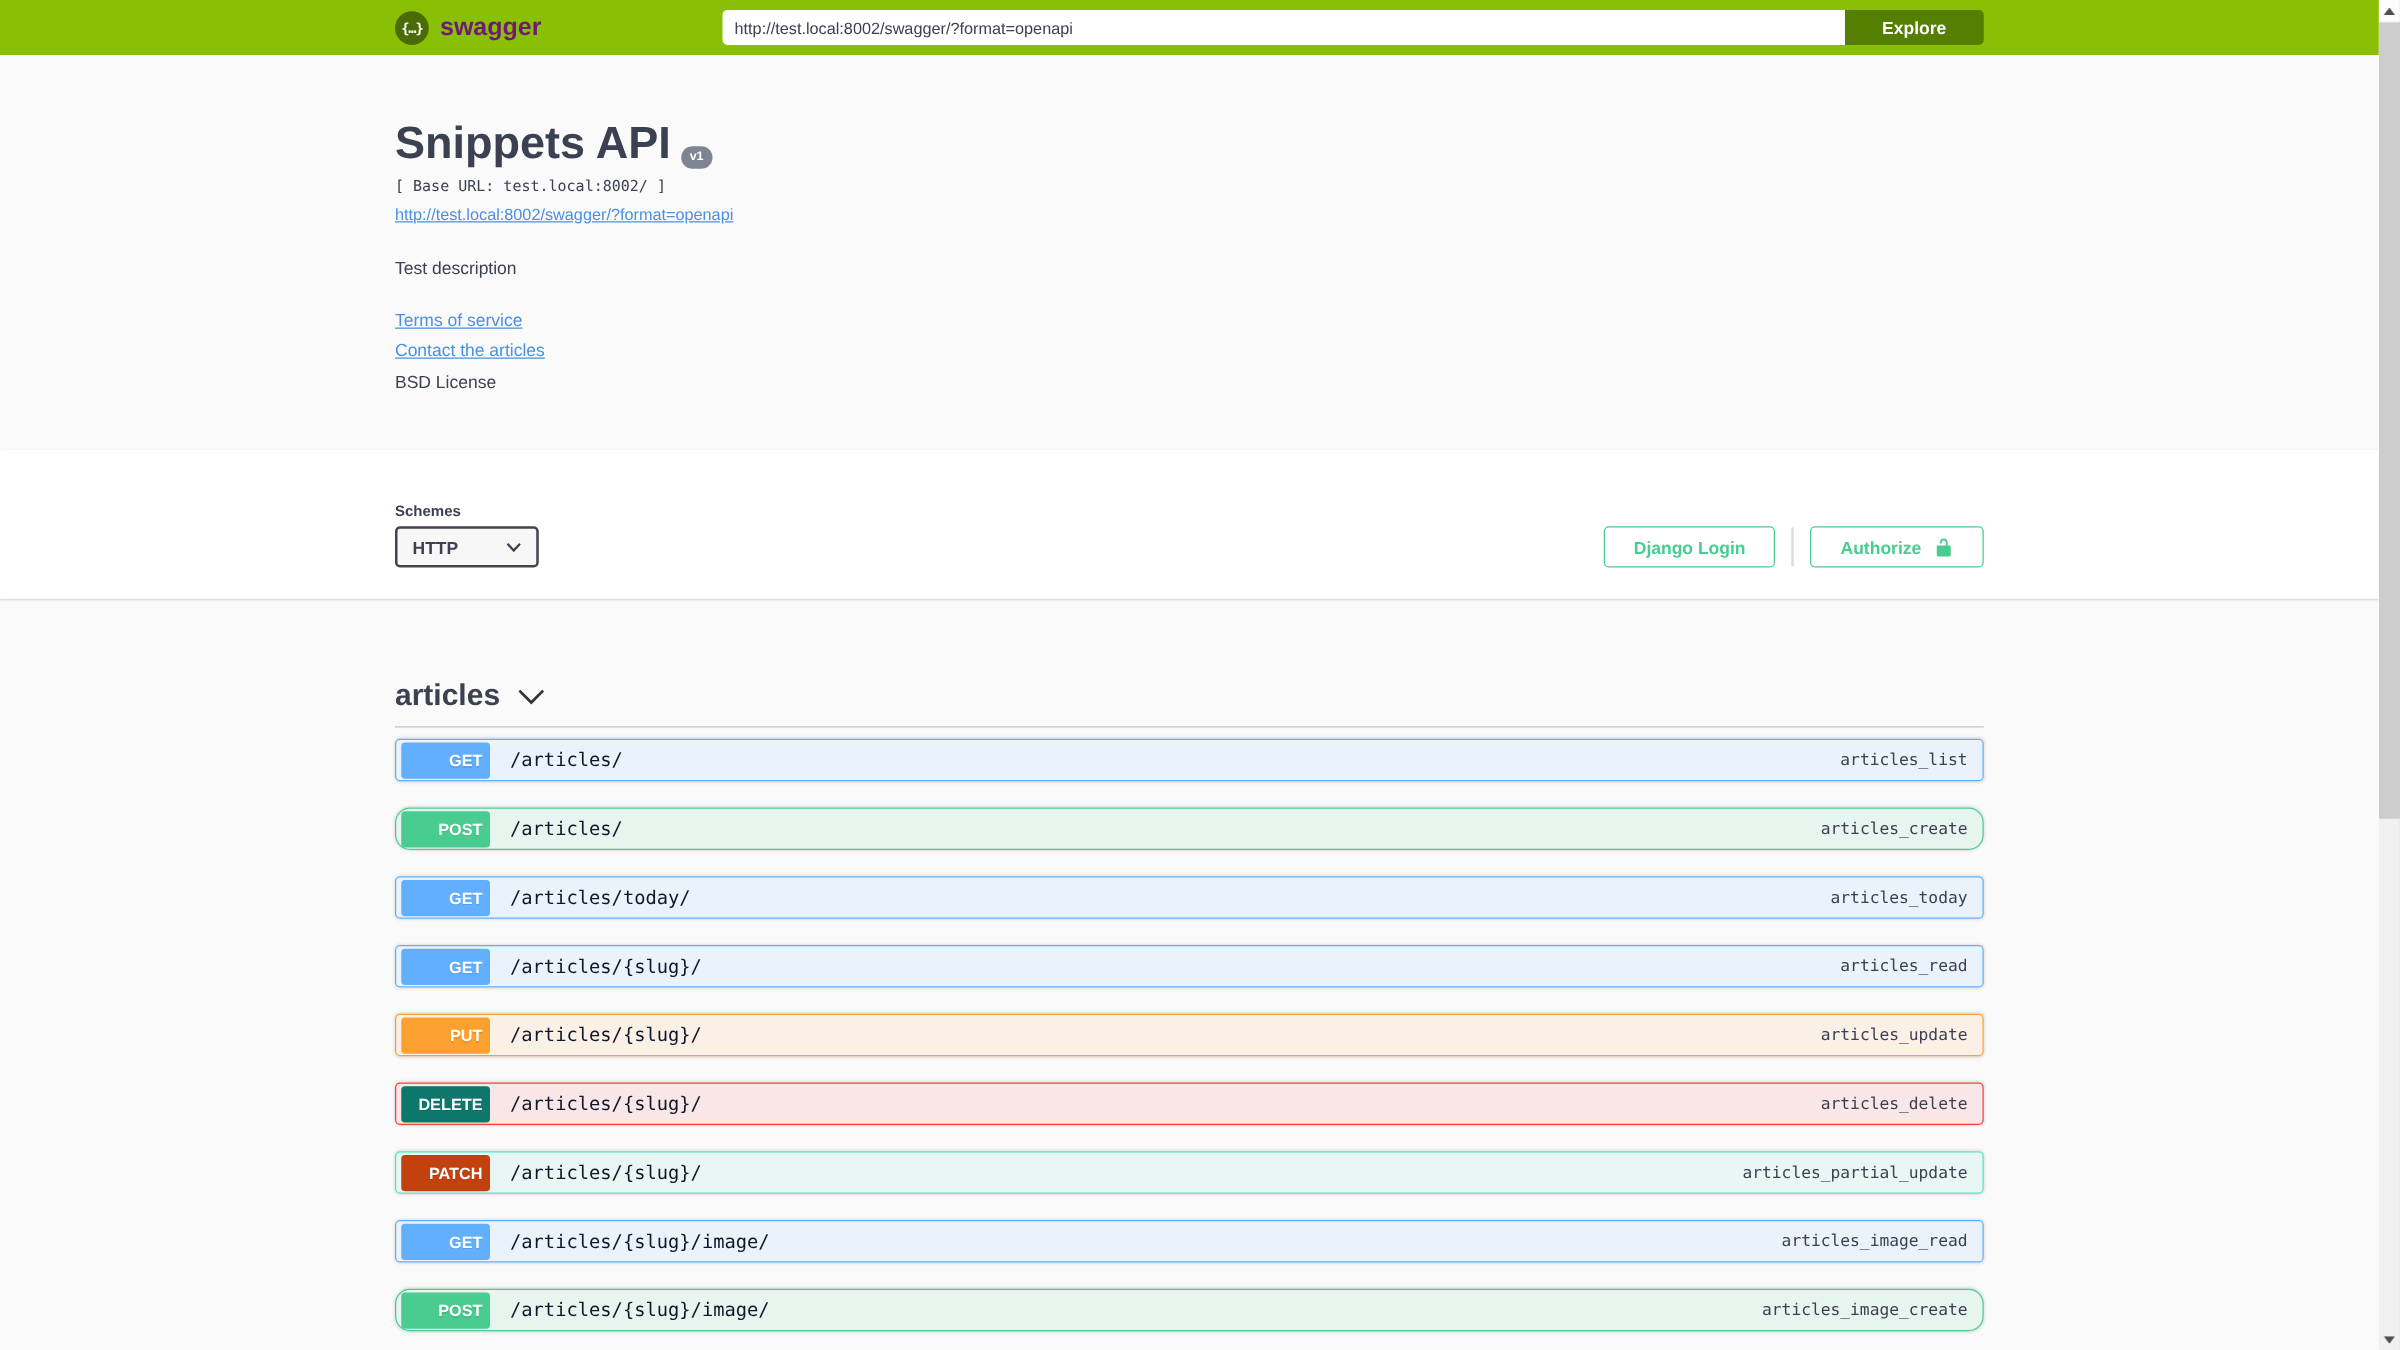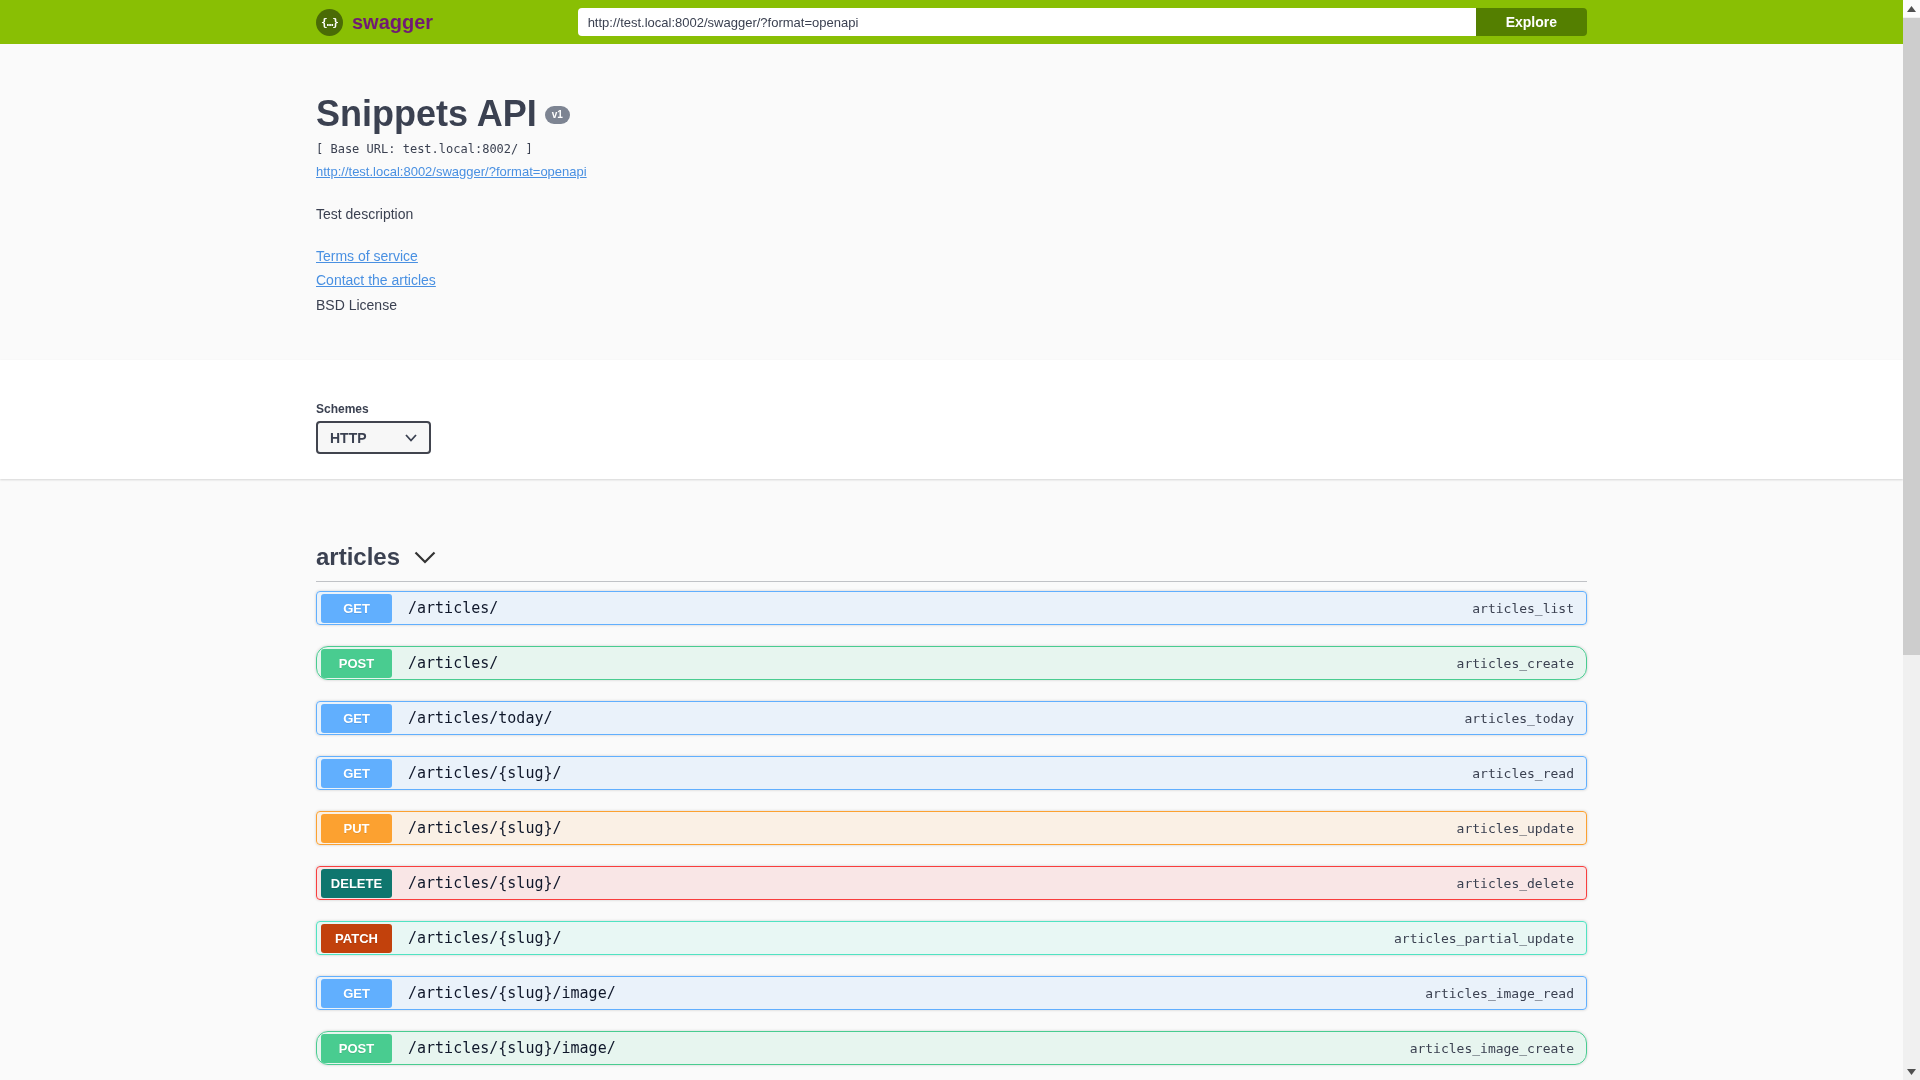--- a/index.html
+++ b/index.html
@@ -32,21 +32,21 @@
     background: #fff;
   }
   .explore-btn {
     height: 28px; padding: 0 30px; border: none; cursor: pointer;
     background: #547f00; color: #fff; font-weight: bold; font-size: 14px;
     border-radius: 0 4px 4px 0; font-family: "Liberation Sans", sans-serif;
   }
 
   
   .info-section { background: #fafafa; padding: 49px 0 47px; }
-  .api-title { font-size: 36px; font-weight: bold; color: #3b4151; display: flex; align-items: center; }
+  .api-title { font-size: 36px; font-weight: bold; color: #3b4151; display: flex; align-items: flex-end; }
   .version-badge {
     background: #7d8492; color: #fff; font-size: 10px; font-weight: bold;
     border-radius: 57px; padding: 4px 7px; margin-left: 8px; margin-top: 2px;
     display: inline-block; line-height: 1;
   }
   .base-url {
     font-family: "DejaVu Sans Mono", monospace; font-size: 12px; color: #3b4151;
     margin-top: 7px;
   }
   .spec-link {
@@ -93,21 +93,21 @@
     margin-top: 34px; cursor: pointer; width: fit-content;
   }
   .tag-divider { border-bottom: 1px solid rgba(59,65,81,.3); margin: 10px 0 9px; }
   .opblock {
     height: 34px; border-radius: 4px; border: 1px solid;
     box-shadow: 0 0 3px rgba(0,0,0,.19);
     display: flex; align-items: center; gap: 16px;
     margin-bottom: 21px; padding: 0 12px 0 4px; cursor: pointer;
   }
   .opblock-method {
-    min-width: 71px; text-align: center; padding: 7px 6px; border-radius: 3px;
+    min-width: 71px; text-align: right; padding: 7px 6px; border-radius: 3px;
     color: #fff; font-size: 13px; font-weight: bold;
     text-shadow: 0 1px 0 rgba(0,0,0,.1);
   }
   .opblock-path {
     font-family: "DejaVu Sans Mono", monospace; font-size: 15px; color: #0f172a;
   }
   .opblock-opid {
     margin-left: auto; font-family: "DejaVu Sans Mono", monospace;
     font-size: 13px; color: #3b4151;
   }
@@ -174,20 +174,32 @@
     <div class="container scheme-inner">
       <div>
         <div class="schemes-label">Schemes</div>
         <div class="scheme-select">
           <span>HTTP</span>
           <svg width="12" height="8" viewBox="0 0 12 8">
             <polyline points="1,1 6,6.5 11,1" fill="none" stroke="#3b4151" stroke-width="1.8"></polyline>
           </svg>
         </div>
       </div>
+      <div class="auth-wrapper">
+        <button class="auth-btn">
+          <span>Django Login</span>
+        </button>
+        <span class="auth-divider"></span>
+        <button class="auth-btn">
+          <span>Authorize</span>
+          <svg width="16" height="18" viewBox="0 0 20 22">
+            <path fill="#49cc90" d="M15.8 9H14V6.6C14 3.7 12.665 2 10 2 7.334 2 6 3.7 6 6.6V7h2v-.801C8 4.754 8.797 4 10 4c1.203 0 2 .754 2 2.199V9H4.2C3.538 9 3 9.538 3 10.2v8.6c0 .662.538 1.2 1.2 1.2h11.6c.662 0 1.2-.538 1.2-1.2v-8.6c0-.662-.538-1.2-1.2-1.2z"></path>
+          </svg>
+        </button>
+      </div>
     </div>
   </section>
 
   <main class="operations container" id="operations">
   <section>
     <h3 class="opblock-tag">
       <span class="tag-name">articles</span>
       <svg width="22" height="13" viewBox="0 0 22 13">
         <polyline points="1.5,1.5 11,11 20.5,1.5" fill="none" stroke="#333" stroke-width="2.2"></polyline>
       </svg>

